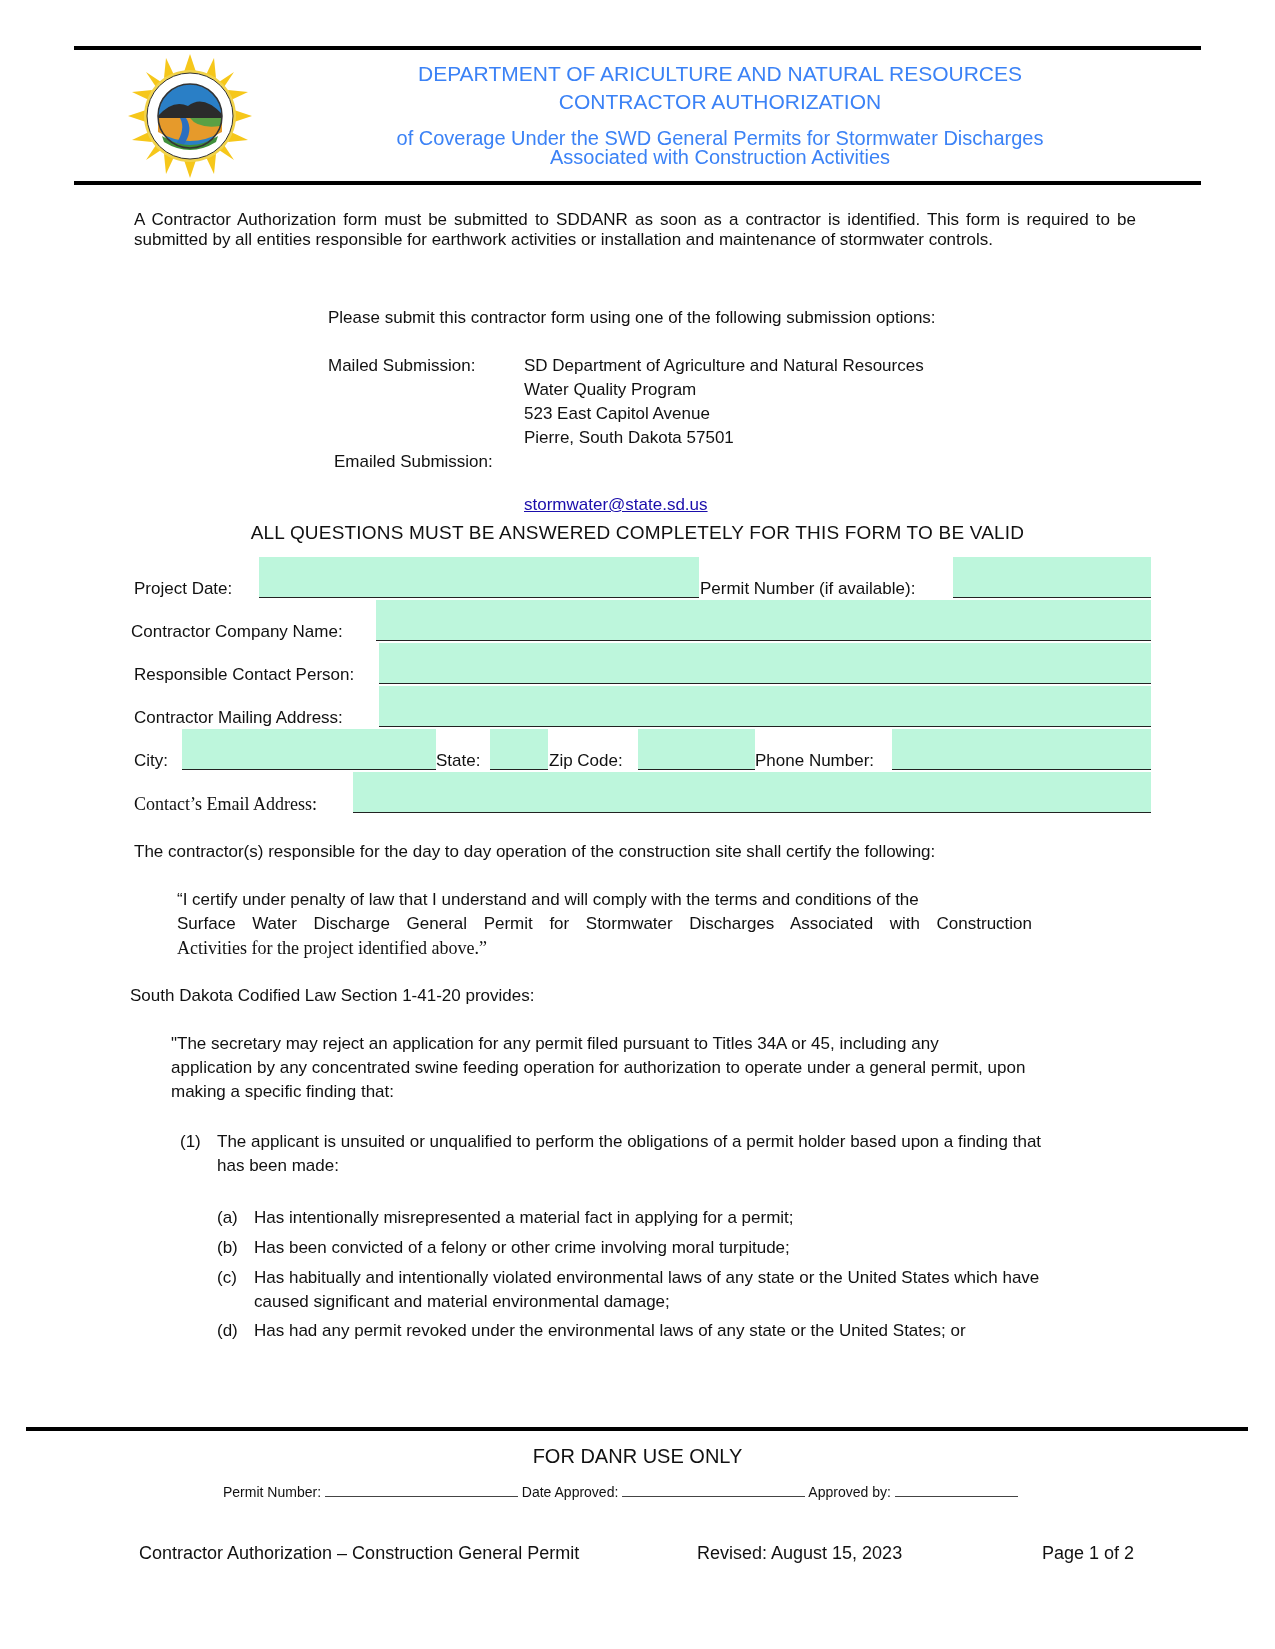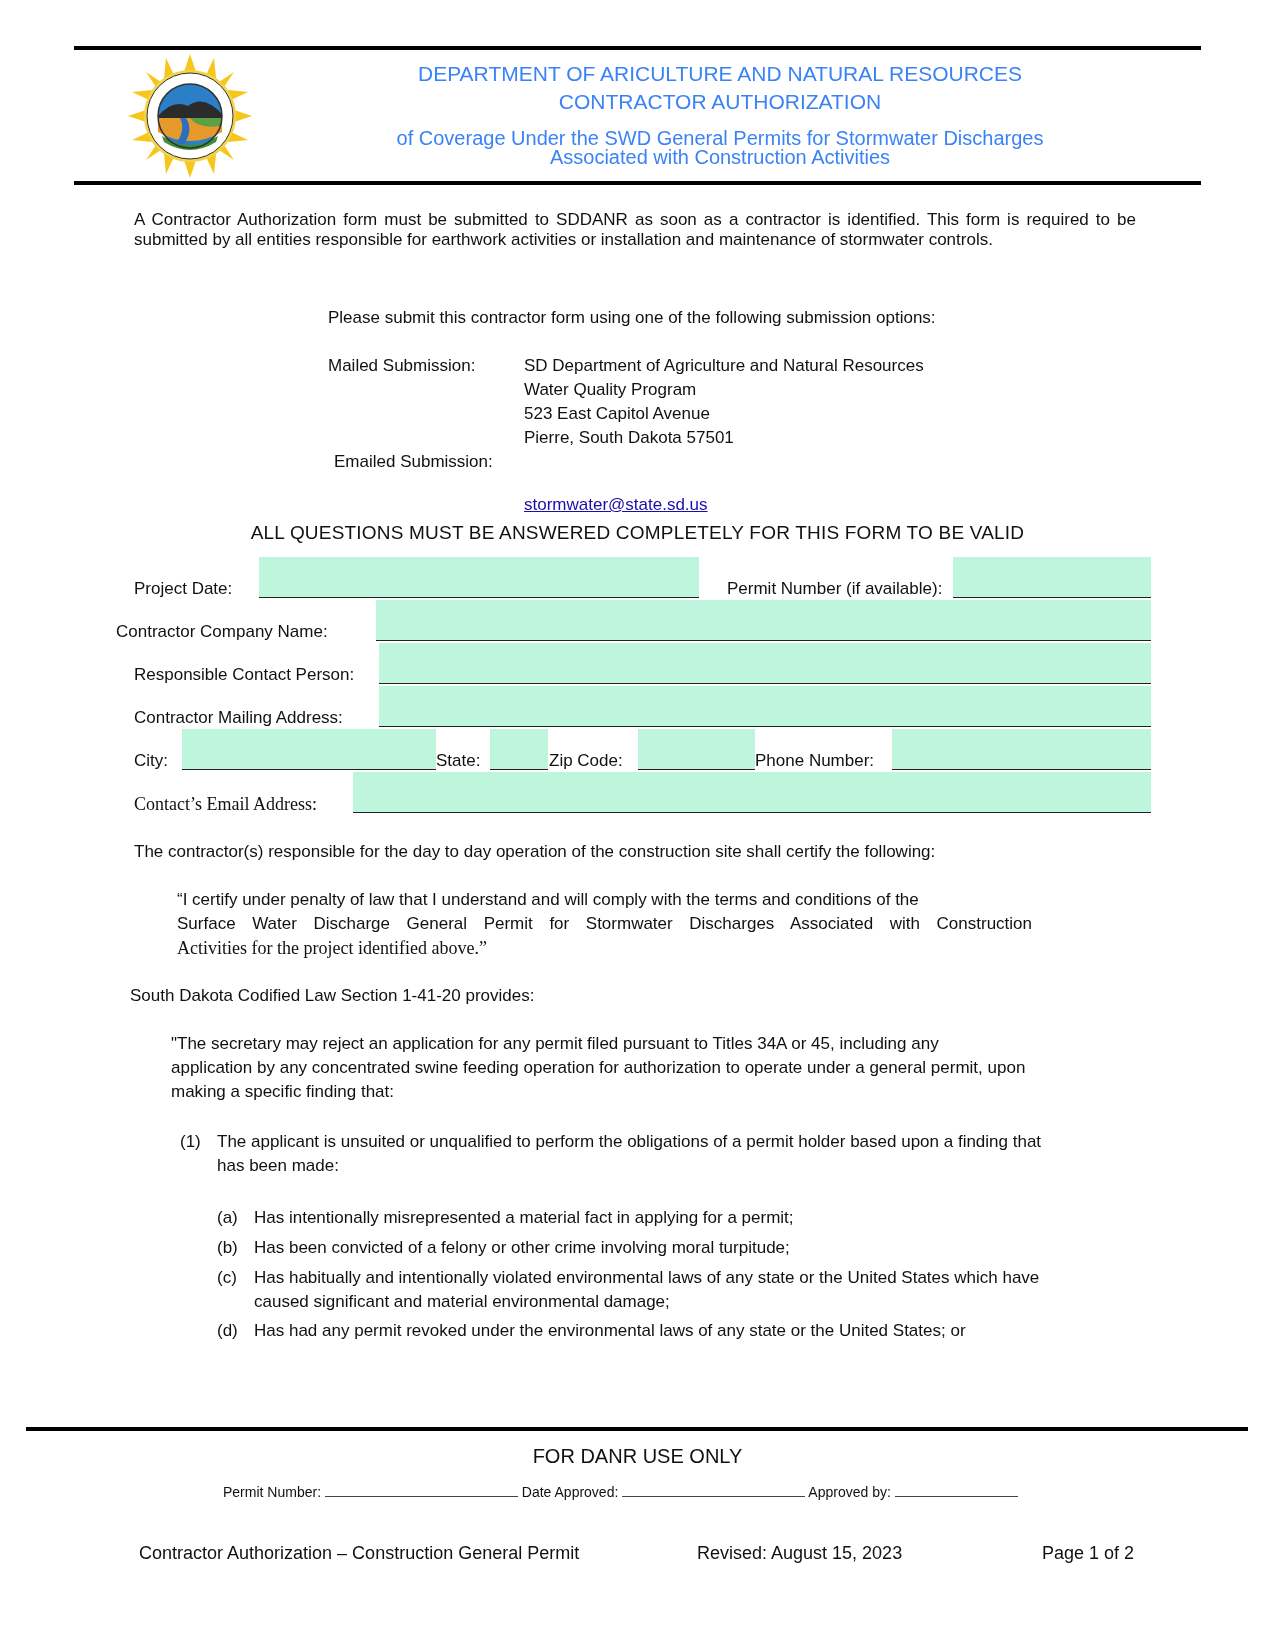--- a/index.html
+++ b/index.html
@@ -70,24 +70,24 @@
   <div>523 East Capitol Avenue</div>
   <div>Pierre, South Dakota 57501</div>
 </div>
 <div class="abs t17" style="left:328px;top:450px;margin-left:6px;">Emailed Submission:</div>
 <a class="abs t17" href="#" style="left:524px;top:450px;margin-top:43px;">stormwater@state.sd.us</a>
 
 <div class="abs" style="left:0;width:1275px;text-align:center;top:522px;font-size:19px;letter-spacing:0.2px;">ALL QUESTIONS MUST BE ANSWERED COMPLETELY FOR THIS FORM TO BE VALID</div>
 
 <div class="lbl" style="left:134px;top:578px;">Project Date:</div>
 <div class="field" style="left:259px;top:557px;width:440px;"><input value="" style=""></div>
-<div class="lbl" style="left:700px;top:578px;margin-left:27px;">Permit Number (if available):</div>
+<div class="lbl" style="left:700px;top:578px;">Permit Number (if available):</div>
 <div class="field" style="left:953px;top:557px;width:198px;"><input value="" style=""></div>
 
-<div class="lbl" style="left:116px;top:621px;">Contractor Company Name:</div>
+<div class="lbl" style="left:131px;top:621px;">Contractor Company Name:</div>
 <div class="field" style="left:376px;top:600px;width:775px;"><input value="" style=""></div>
 
 <div class="lbl" style="left:134px;top:664px;">Responsible Contact Person:</div>
 <div class="field" style="left:379px;top:643px;width:772px;"><input value="" style=""></div>
 
 <div class="lbl" style="left:134px;top:707px;">Contractor Mailing Address:</div>
 <div class="field" style="left:379px;top:686px;width:772px;"><input value="" style=""></div>
 
 <div class="lbl" style="left:134px;top:750px;text-align:center;">City:</div>
 <div class="field" style="left:182px;top:729px;width:254px;"><input value="" style=""></div>

